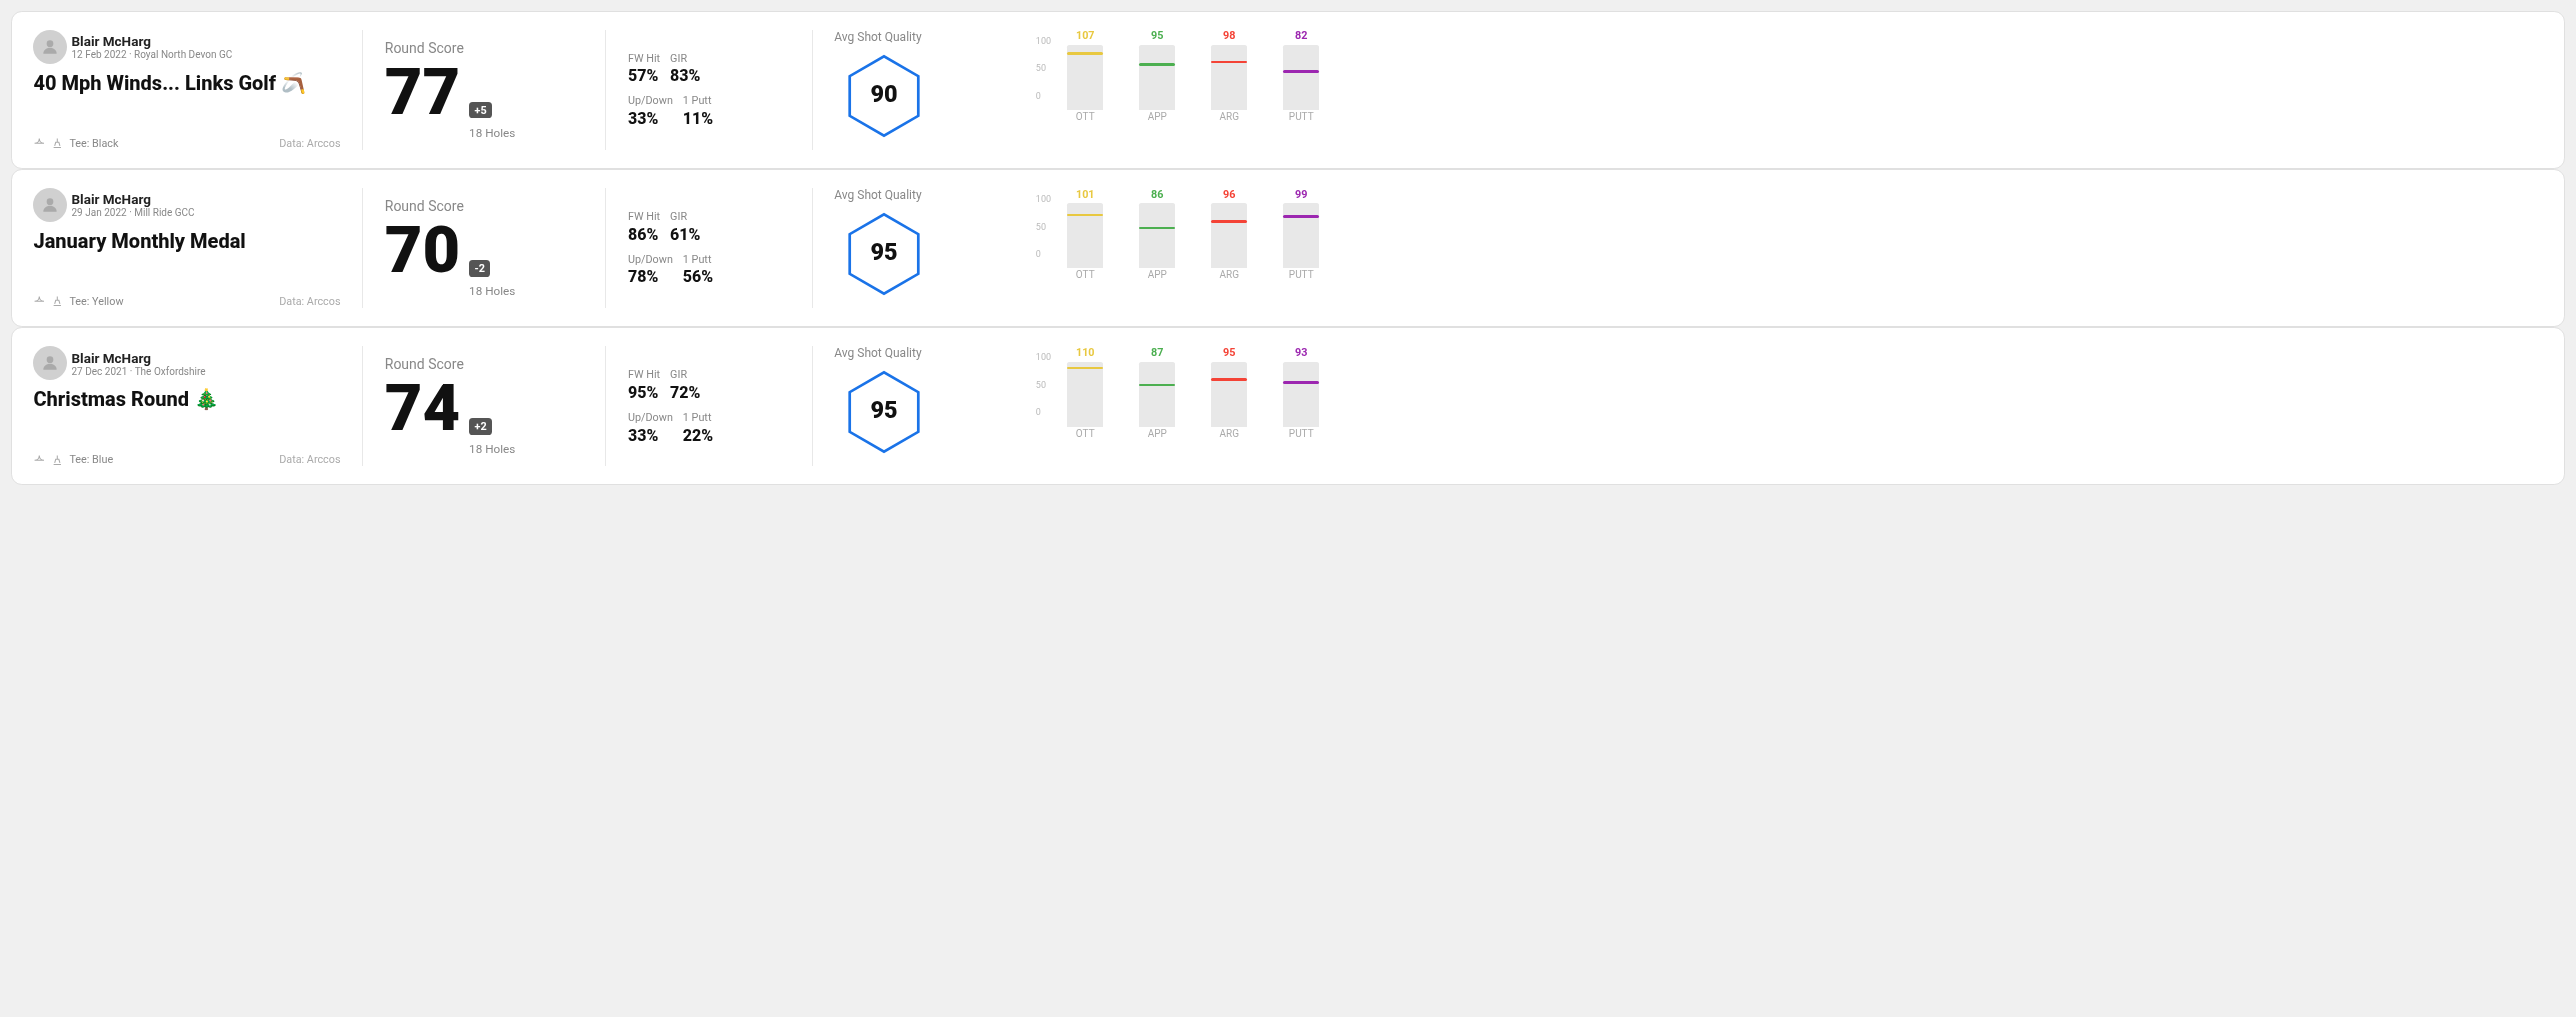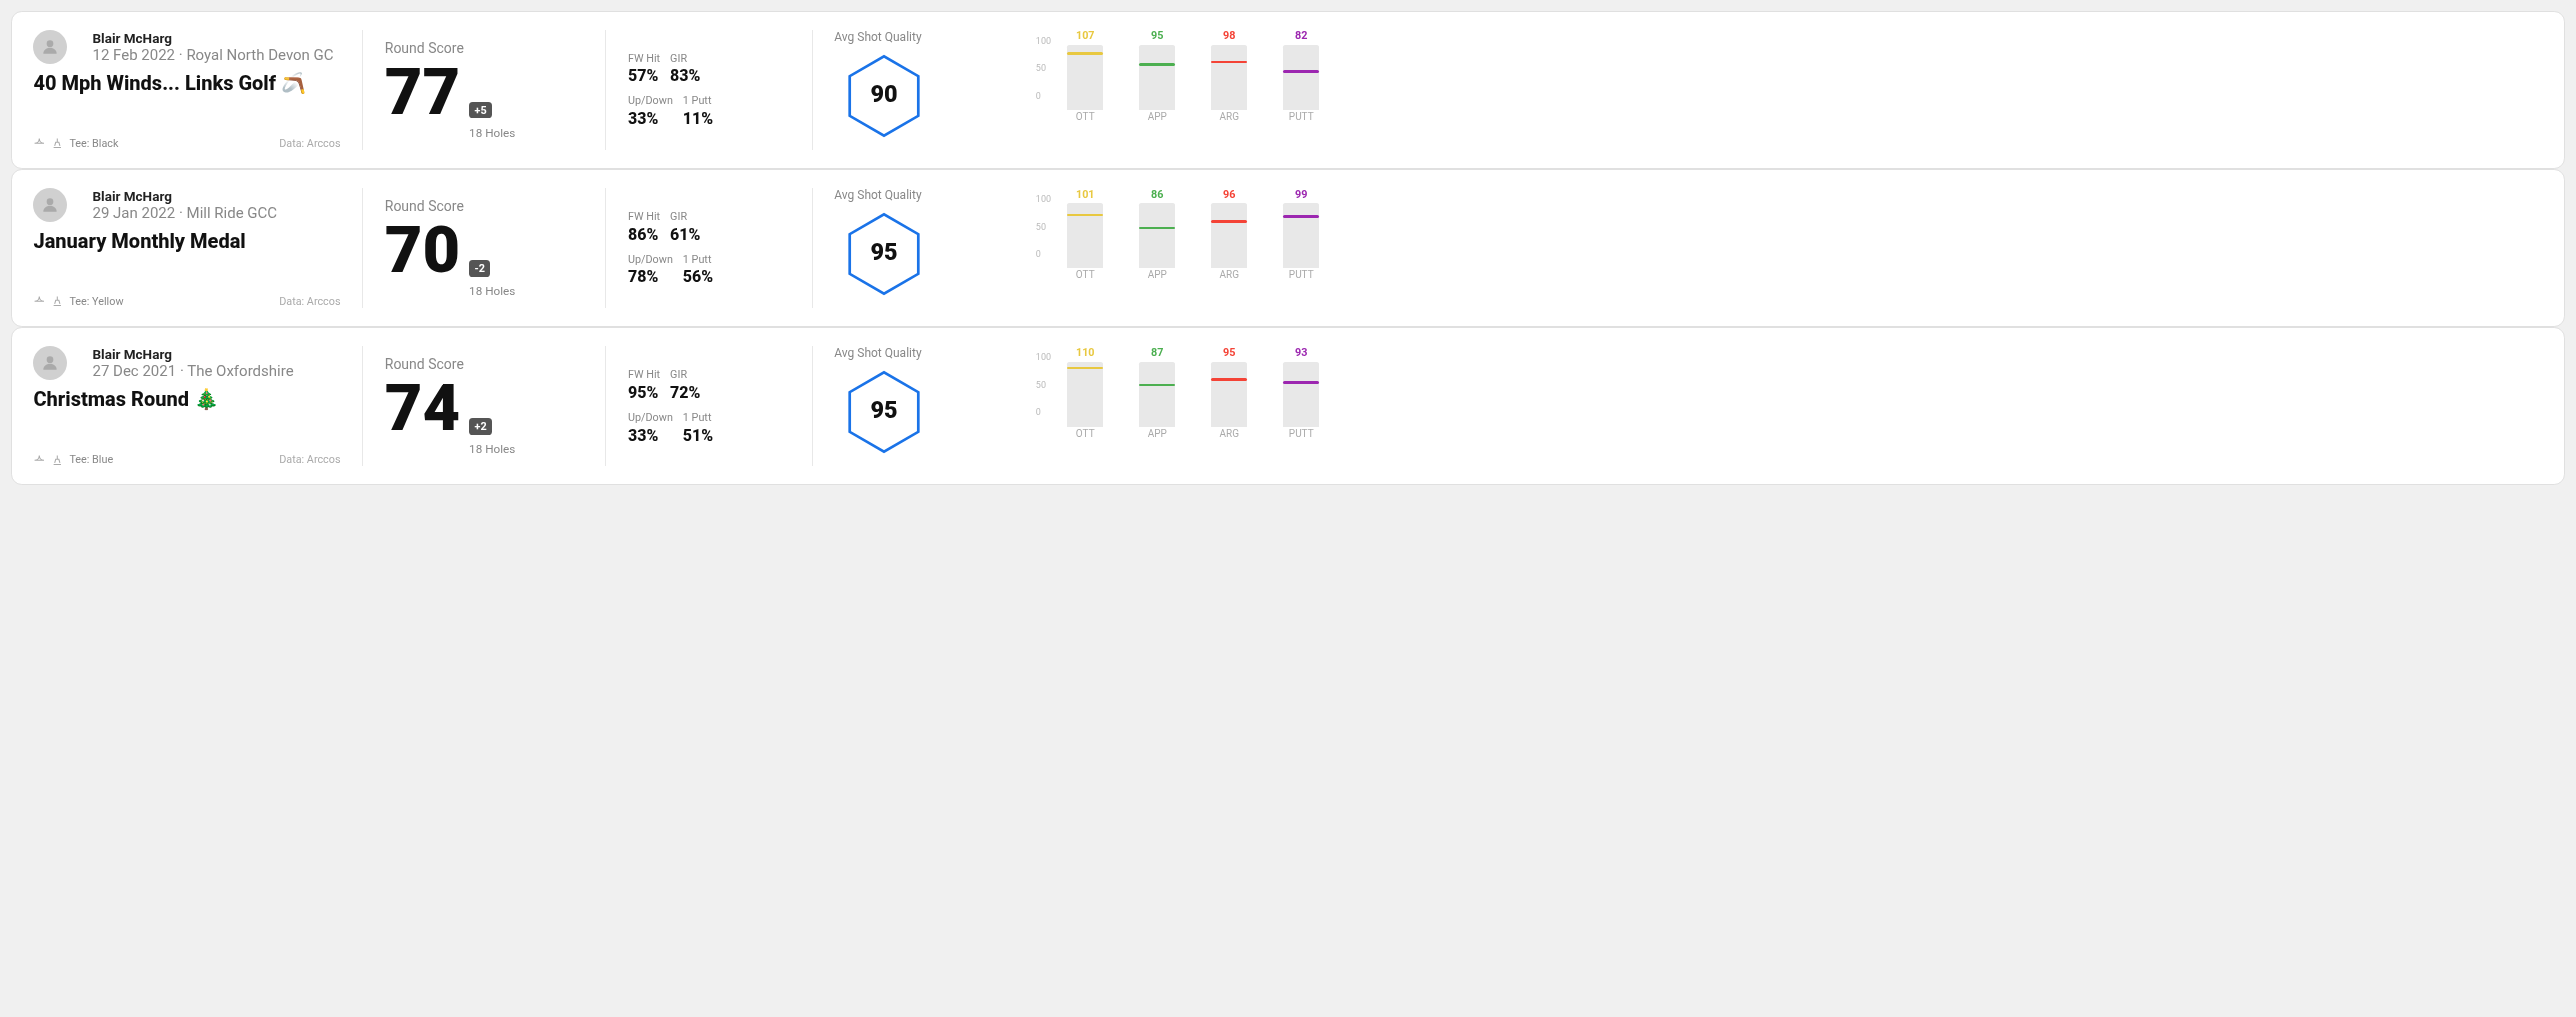--- a/index.html
+++ b/index.html
@@ -23,42 +23,42 @@
     .left-section {
       width: 307px;
       flex-shrink: 0;
       display: flex;
       flex-direction: column;
       justify-content: space-between;
     }
     .player-info {
       display: flex;
       align-items: center;
-      gap: 25px;
+      gap: 4px;
       margin-bottom: 7.2px;
     }
     .avatar {
       width: 34px;
       height: 34px;
       border-radius: 50%;
       background: #d0d0d0;
       display: flex;
       align-items: center;
       justify-content: center;
       color: #888;
       font-size: 16px;
       flex-shrink: 0;
     }
     .player-name {
       font-weight: 700;
       font-size: 13.5px;
       color: #222;
     }
     .player-meta {
-      font-size: 15px;
+      font-size: 10px;
       color: #888;
     }
     .round-title {
       font-size: 20px;
       font-weight: 800;
       color: #111;
       margin: 5.4px 0;
     }
     .bottom-info {
       display: flex;
@@ -575,21 +575,21 @@
             <span class="stat-value">72%</span>
           </div>
         </div>
         <div class="stats-row">
           <div class="stat-item">
             <span class="stat-label">Up/Down</span>
             <span class="stat-value">33%</span>
           </div>
           <div class="stat-item">
             <span class="stat-label">1 Putt</span>
-            <span class="stat-value">51%</span>
+            <span class="stat-value">22%</span>
           </div>
         </div>
       </div>
 
       <div class="divider"></div>
 
       <div style="display:flex; align-items:center; gap:14.4px; flex:1;">
         <div class="quality-section">
           <div class="quality-label">Avg Shot Quality</div>
           <div class="hexagon-container">

